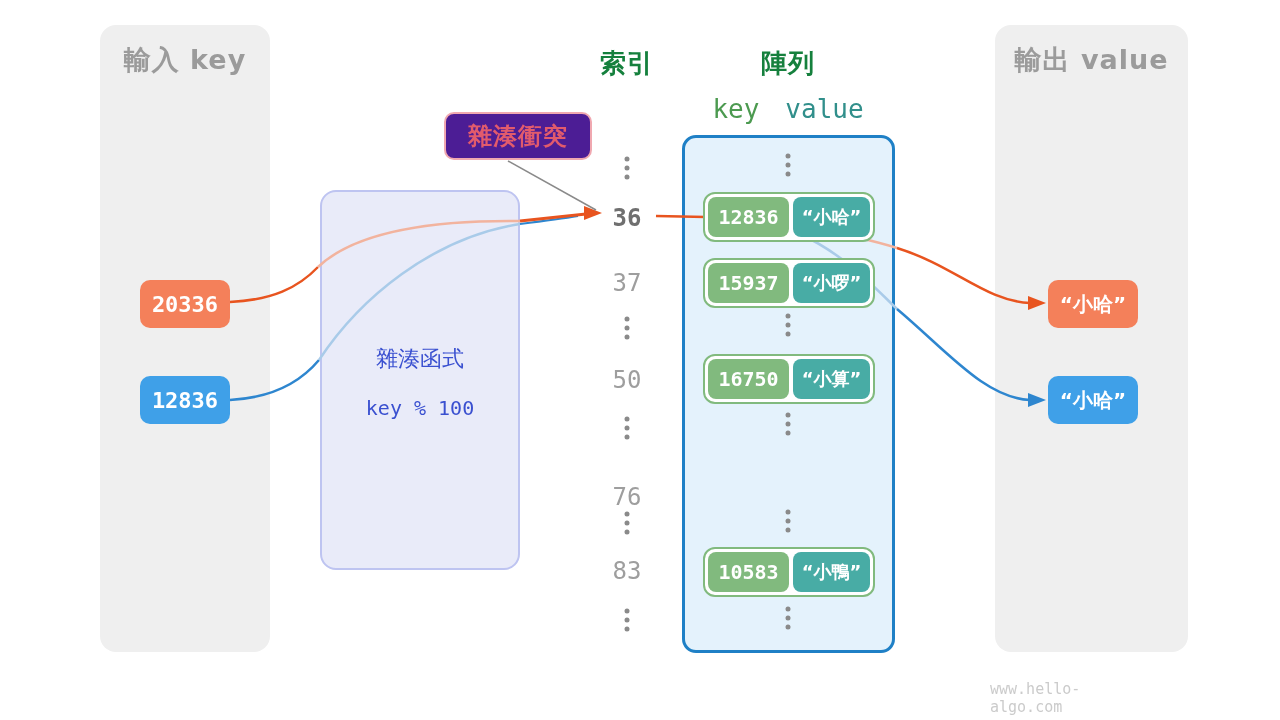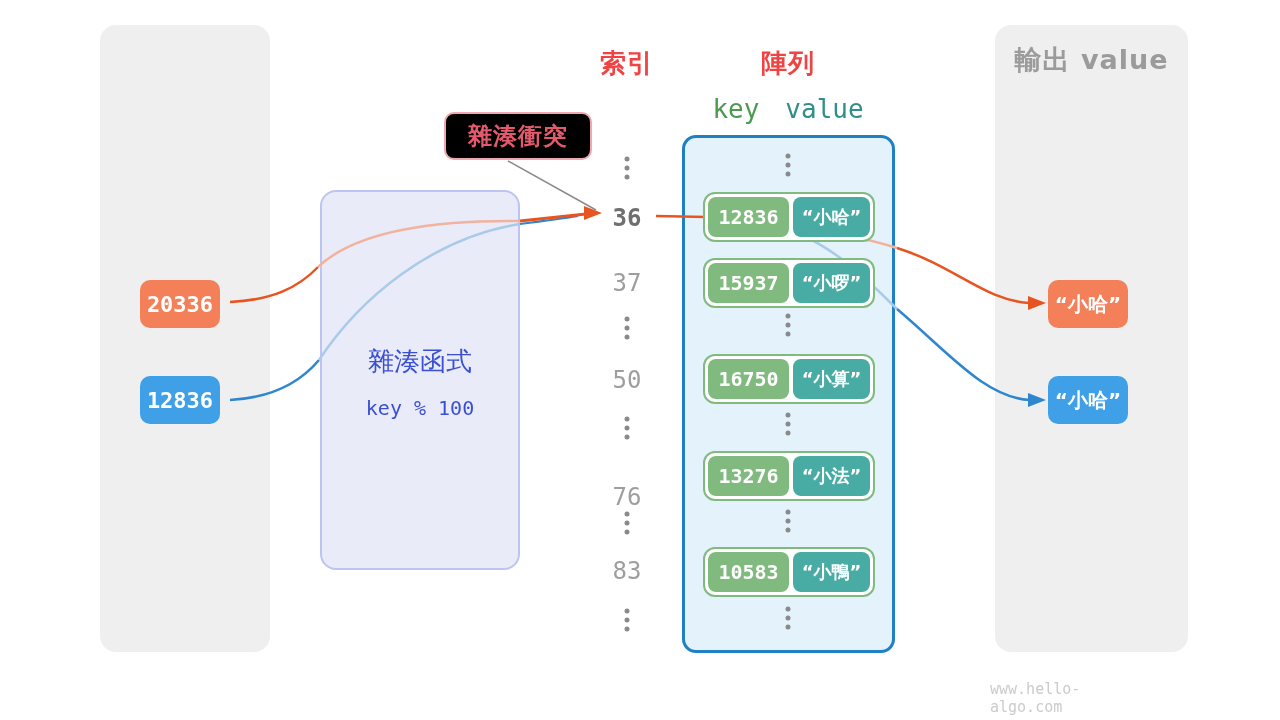--- a/index.html
+++ b/index.html
@@ -7,43 +7,43 @@
           font-family:"DejaVu Sans",sans-serif;}
   svg.wires{position:absolute;left:0;top:0;z-index:2;pointer-events:none;}
 
   
   .gray-panel{position:absolute;background:#efefef;border-radius:16px;z-index:1;}
   .panel-title{position:absolute;width:100%;top:42px;text-align:center;color:#9b9b9b;
                font-weight:bold;font-size:27px;z-index:3;
                font-family:"DejaVu Sans","DejaVu Sans Mono",sans-serif;letter-spacing:1px;}
 
   
-  .chip{position:absolute;width:80px;height:48px;border-radius:10px;color:#ffffff;
+  .chip{position:absolute;width:90px;height:48px;border-radius:10px;color:#ffffff;
         display:flex;align-items:center;justify-content:center;z-index:3;}
   .chip.num{font-family:"DejaVu Sans Mono",monospace;font-weight:bold;font-size:22px;}
   .chip.val{font-size:20px;font-weight:bold;}
   .chip.orange{background:#F4805A;}
   .chip.blue{background:#3FA0E8;}
 
   
   .hash-box{position:absolute;left:320px;top:190px;width:200px;height:380px;
             background:#E9EBF9;border:2px solid #BEC4F1;border-radius:16px;box-sizing:border-box;z-index:1;}
   .hash-title{position:absolute;left:320px;top:344px;width:200px;text-align:center;
-              color:#3A50D0;font-size:26px;z-index:3;}
+              color:#3A50D0;font-size:22px;z-index:3;}
   .hash-formula{position:absolute;left:320px;top:396px;width:200px;text-align:center;
                 color:#3A50D0;font-size:20px;font-family:"DejaVu Sans Mono",monospace;z-index:3;}
 
   
   .collision{position:absolute;left:444px;top:112px;width:148px;height:48px;
-             background:#000000;border:2px solid #F0A8B0;border-radius:10px;
+             background:#4c1d95;border:2px solid #F0A8B0;border-radius:10px;
              color:#E25B6C;font-weight:bold;font-size:24px;letter-spacing:1px;
              display:flex;align-items:center;justify-content:center;box-sizing:border-box;z-index:3;}
 
   
-  .col-header{position:absolute;color:#ef4444;font-weight:bold;font-size:26px;z-index:3;
+  .col-header{position:absolute;color:#15803d;font-weight:bold;font-size:26px;z-index:3;
               transform:translateX(-50%);letter-spacing:1px;}
   .kv-header{position:absolute;left:788px;top:94px;transform:translateX(-50%);z-index:3;
              font-family:"DejaVu Sans Mono",monospace;font-size:26px;display:flex;gap:26px;}
   .kv-header .k{color:#4C9A50;} .kv-header .v{color:#318F8B;}
 
   
   .idx{position:absolute;left:627px;transform:translate(-50%,-50%);color:#9E9E9E;
        font-family:"DejaVu Sans Mono",monospace;font-size:24px;z-index:3;}
   .idx.hl{color:#6f6f6f;font-weight:bold;}
 
@@ -93,20 +93,21 @@
     <path d="M800,226 C850,235 875,241 897,248" fill="none" stroke="#F2B39E" stroke-width="2.5"></path>
     <path d="M897,248 C955,266 985,301 1030,303" fill="none" stroke="#E8541F" stroke-width="2.5"></path>
     <polygon points="1028,296 1046,303 1028,310" fill="#E8541F"></polygon>
 
     <path d="M800,234 C845,255 872,285 897,309" fill="none" stroke="#A9CBE9" stroke-width="2.5"></path>
     <path d="M897,309 C948,352 985,398 1030,400" fill="none" stroke="#2E86CF" stroke-width="2.5"></path>
     <polygon points="1028,393 1046,400 1028,407" fill="#2E86CF"></polygon>
   </svg>
 
   <div class="gray-panel" style="left:100px;top:25px;width:170px;height:627px;"></div>
+  <div class="panel-title" style="left:100px;width:170px;">輸入 key</div>
   <div class="chip num orange" style="left:140px;top:280px;">20336</div>
   <div class="chip num blue" style="left:140px;top:376px;">12836</div>
 
   <div class="hash-box"></div>
   <div class="hash-title">雜湊函式</div>
   <div class="hash-formula">key % 100</div>
 
   <div class="collision">雜湊衝突</div>
 
   <div class="col-header" style="left:627px;top:46px;">索引</div>
@@ -169,24 +170,20 @@
     </div>
   <div class="pair" style="top:354px;">
     <span class="k">16750</span>
     <span class="v">“小算”</span>
   </div>
   <div class="vdots" style="left:788px;top:424px;">
       <i></i>
       <i></i>
       <i></i>
     </div>
-  <div class="pair" style="top:451px;">
-    <span class="k">13276</span>
-    <span class="v">“小法”</span>
-  </div>
   <div class="vdots" style="left:788px;top:521px;">
       <i></i>
       <i></i>
       <i></i>
     </div>
   <div class="pair" style="top:547px;">
     <span class="k">10583</span>
     <span class="v">“小鴨”</span>
   </div>
   <div class="vdots" style="left:788px;top:618px;">

